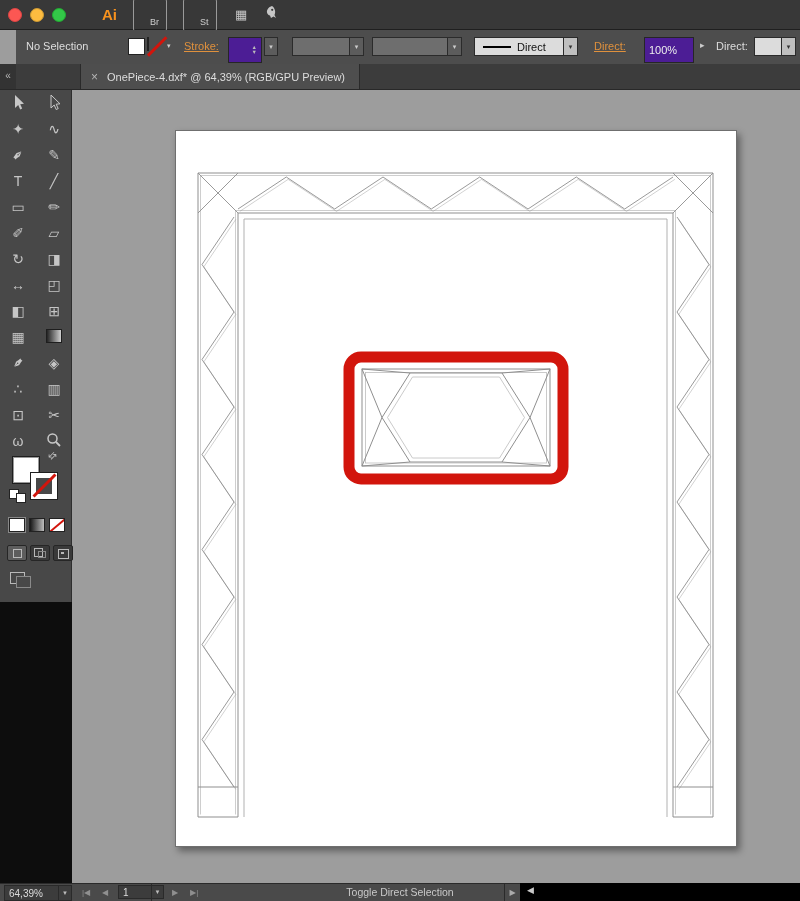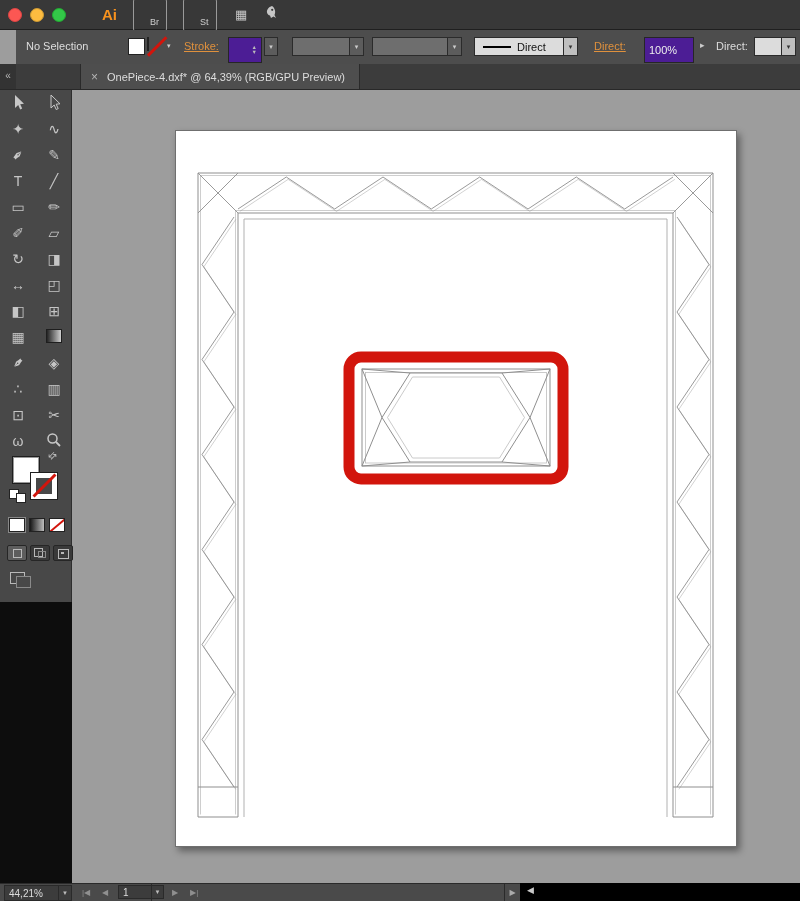--- a/index.html
+++ b/index.html
@@ -325,30 +325,31 @@
             <path d="M186,238 L234,242 M374,238 L326,242 M374,335 L326,331 M186,335 L234,331"></path>
             <path d="M186,238 L206,286.5 M186,335 L206,286.5 M374,238 L354,286.5 M374,335 L354,286.5"></path>
           </g>
         </g>
       </svg>
     </div>
   </div>
 
   <div class="statusbar">
     <span class="sb zoombox">
-      <span style="margin-left:4px;">44,21%</span>
+      <span style="margin-left:4px;">64,39%</span>
       <b>▼</b>
     </span>
     <span class="sb navg" style="left:82px;">|◀</span>
     <span class="sb navg" style="left:102px;">◀</span>
     <span class="sb pagebox">
       <span>1</span>
       <b>▼</b>
     </span>
     <span class="sb navg" style="left:172px;">▶</span>
     <span class="sb navg" style="left:190px;">▶|</span>
+    <span class="sb" style="left:300px;width:200px;text-align:center;color:#c9c9c9;">Toggle Direct Selection</span>
     <span class="sb flyoutbox">▶</span>
   </div>
   <div class="blackbar">
     <span>◀</span>
   </div>
 
 </div>
 
 </body></html>

